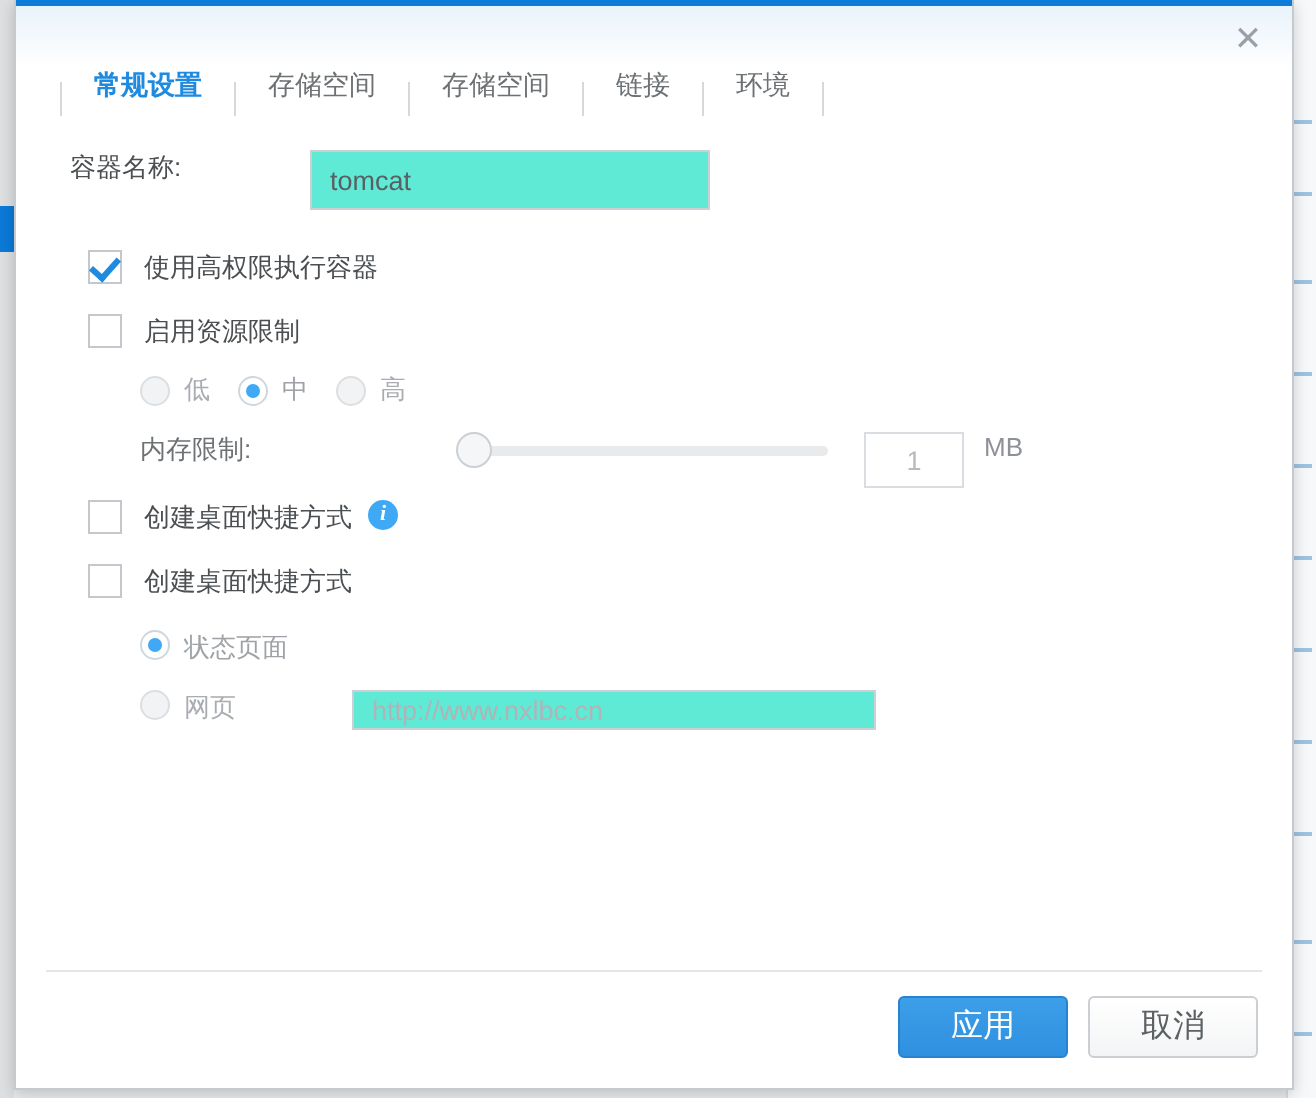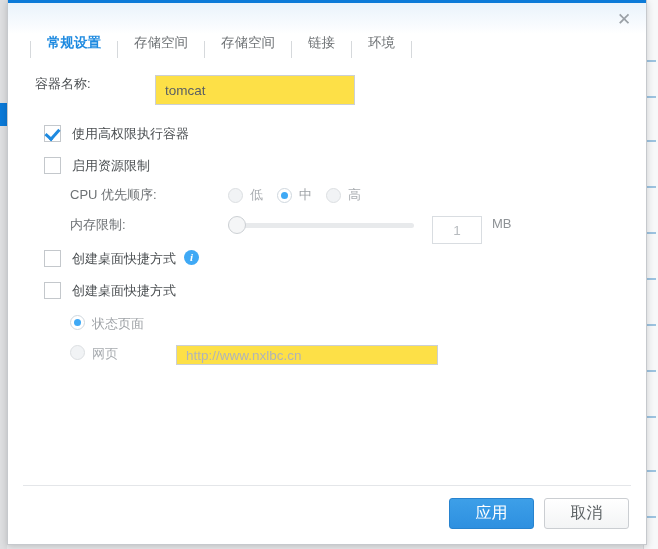--- a/index.html
+++ b/index.html
@@ -171,21 +171,21 @@
     align-items: flex-start;
   }
   .label {
     color: #4b4f52;
     font-size: 13px;
     white-space: nowrap;
   }
   .text-input {
     box-sizing: border-box;
     border: 1px solid #ccd0d4;
-    background: #fde047;
+    background: #5eead4;
     color: #5a5f63;
     font-size: 13.5px;
     font-family: "Liberation Sans", sans-serif;
     padding: 0 9px;
     outline: none;
   }
   .text-input.disabled {
     background: #ffffff;
     color: #b7bbbf;
     border-color: #d9dde1;
@@ -430,21 +430,20 @@
       <div class="cbox checked"></div>
       <div class="cb-label">使用高权限执行容器</div>
     </div>
 
     <div class="form-row" style="left:36px; top:92px;">
       <div class="cbox"></div>
       <div class="cb-label">启用资源限制</div>
     </div>
 
     <div class="form-row" style="left:62px; top:121px;">
-      <div class="label" style="width:158px; color:#6e7275;">CPU 优先顺序:</div>
       <div class="radio-group">
         <div class="radio"></div>
         <div class="radio-label">低</div>
         <div class="radio sel"></div>
         <div class="radio-label on">中</div>
         <div class="radio"></div>
         <div class="radio-label">高</div>
       </div>
     </div>
 

